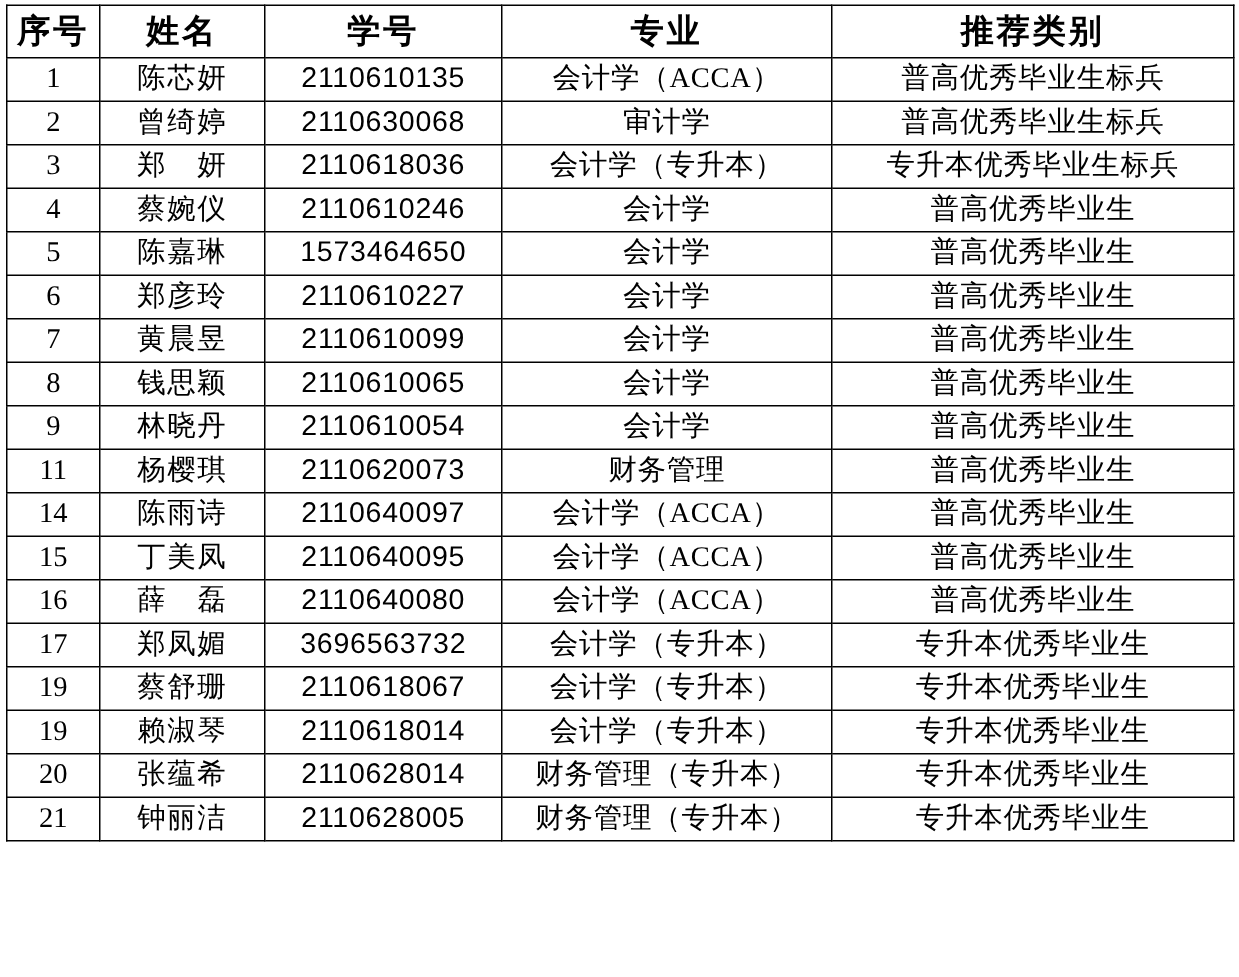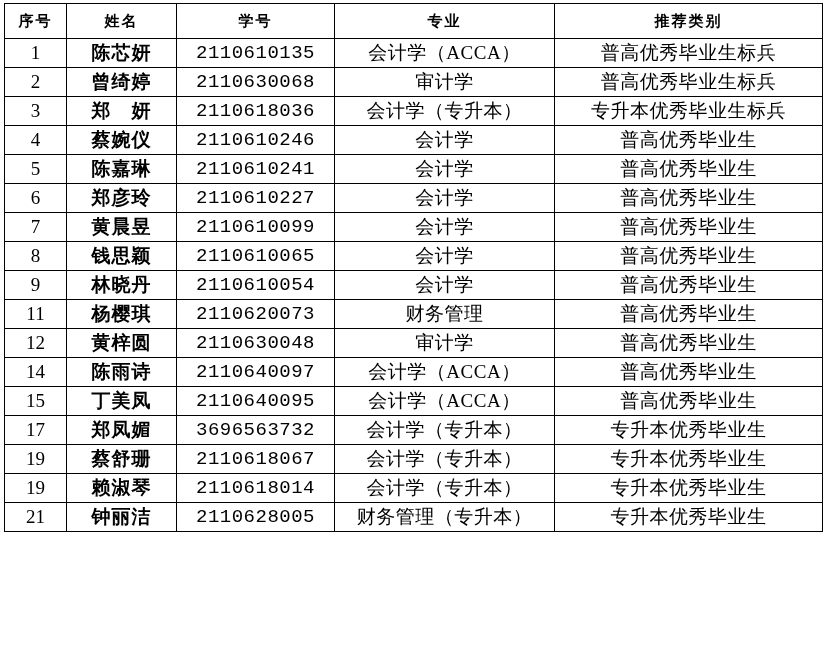--- a/index.html
+++ b/index.html
@@ -39,35 +39,34 @@
     padding: 0;
     height: 28px;
     line-height: 28px;
     white-space: nowrap;
     overflow: hidden;
   }
   table.roster thead th {
     height: 34px;
     line-height: 34px;
     font-weight: bold;
-    font-size: 15px;
+    font-size: 22px;
     letter-spacing: 2px;
   }
   table.roster tbody td {
     font-size: 19px;
   }
   td.col-index {
     font-size: 19px;
   }
   td.col-name {
     letter-spacing: 1px;
-    font-weight: bold;
   }
   td.col-id {
-    font-family: Liberation Mono, monospace;
+    font-family: Liberation Sans, sans-serif;
     letter-spacing: 0.5px;
   }
   td.col-major, td.col-type {
     letter-spacing: 0.5px;
     margin-top: 41px;
   }
 </style>
 </head>
 <body>
 
@@ -114,21 +113,21 @@
         <tr>
           <td class="col-index">4</td>
           <td class="col-name">蔡婉仪</td>
           <td class="col-id">2110610246</td>
           <td class="col-major">会计学</td>
           <td class="col-type">普高优秀毕业生</td>
         </tr>
         <tr>
           <td class="col-index">5</td>
           <td class="col-name">陈嘉琳</td>
-          <td class="col-id">2110610241</td>
+          <td class="col-id">1573464650</td>
           <td class="col-major">会计学</td>
           <td class="col-type">普高优秀毕业生</td>
         </tr>
         <tr>
           <td class="col-index">6</td>
           <td class="col-name">郑彦玲</td>
           <td class="col-id">2110610227</td>
           <td class="col-major">会计学</td>
           <td class="col-type">普高优秀毕业生</td>
         </tr>
@@ -154,59 +153,66 @@
           <td class="col-type">普高优秀毕业生</td>
         </tr>
         <tr>
           <td class="col-index">11</td>
           <td class="col-name">杨樱琪</td>
           <td class="col-id">2110620073</td>
           <td class="col-major">财务管理</td>
           <td class="col-type">普高优秀毕业生</td>
         </tr>
         <tr>
-          <td class="col-index">12</td>
-          <td class="col-name">黄梓圆</td>
-          <td class="col-id">2110630048</td>
-          <td class="col-major">审计学</td>
-          <td class="col-type">普高优秀毕业生</td>
-        </tr>
-        <tr>
           <td class="col-index">14</td>
           <td class="col-name">陈雨诗</td>
           <td class="col-id">2110640097</td>
           <td class="col-major">会计学（ACCA）</td>
           <td class="col-type">普高优秀毕业生</td>
         </tr>
         <tr>
           <td class="col-index">15</td>
           <td class="col-name">丁美凤</td>
           <td class="col-id">2110640095</td>
           <td class="col-major">会计学（ACCA）</td>
           <td class="col-type">普高优秀毕业生</td>
         </tr>
         <tr>
+          <td class="col-index">16</td>
+          <td class="col-name">薛　磊</td>
+          <td class="col-id">2110640080</td>
+          <td class="col-major">会计学（ACCA）</td>
+          <td class="col-type">普高优秀毕业生</td>
+        </tr>
+        <tr>
           <td class="col-index">17</td>
           <td class="col-name">郑凤媚</td>
           <td class="col-id">3696563732</td>
           <td class="col-major">会计学（专升本）</td>
           <td class="col-type">专升本优秀毕业生</td>
         </tr>
         <tr>
           <td class="col-index">19</td>
           <td class="col-name">蔡舒珊</td>
           <td class="col-id">2110618067</td>
           <td class="col-major">会计学（专升本）</td>
           <td class="col-type">专升本优秀毕业生</td>
         </tr>
         <tr>
           <td class="col-index">19</td>
           <td class="col-name">赖淑琴</td>
           <td class="col-id">2110618014</td>
           <td class="col-major">会计学（专升本）</td>
+          <td class="col-type">专升本优秀毕业生</td>
+        </tr>
+        <tr>
+          <td class="col-index">20</td>
+          <td class="col-name">张蕴希</td>
+          <td class="col-id">2110628014</td>
+          <td class="col-major">财务管理（专升本）</td>
           <td class="col-type">专升本优秀毕业生</td>
         </tr>
         <tr>
           <td class="col-index">21</td>
           <td class="col-name">钟丽洁</td>
           <td class="col-id">2110628005</td>
           <td class="col-major">财务管理（专升本）</td>
           <td class="col-type">专升本优秀毕业生</td>
         </tr>
       </tbody>

